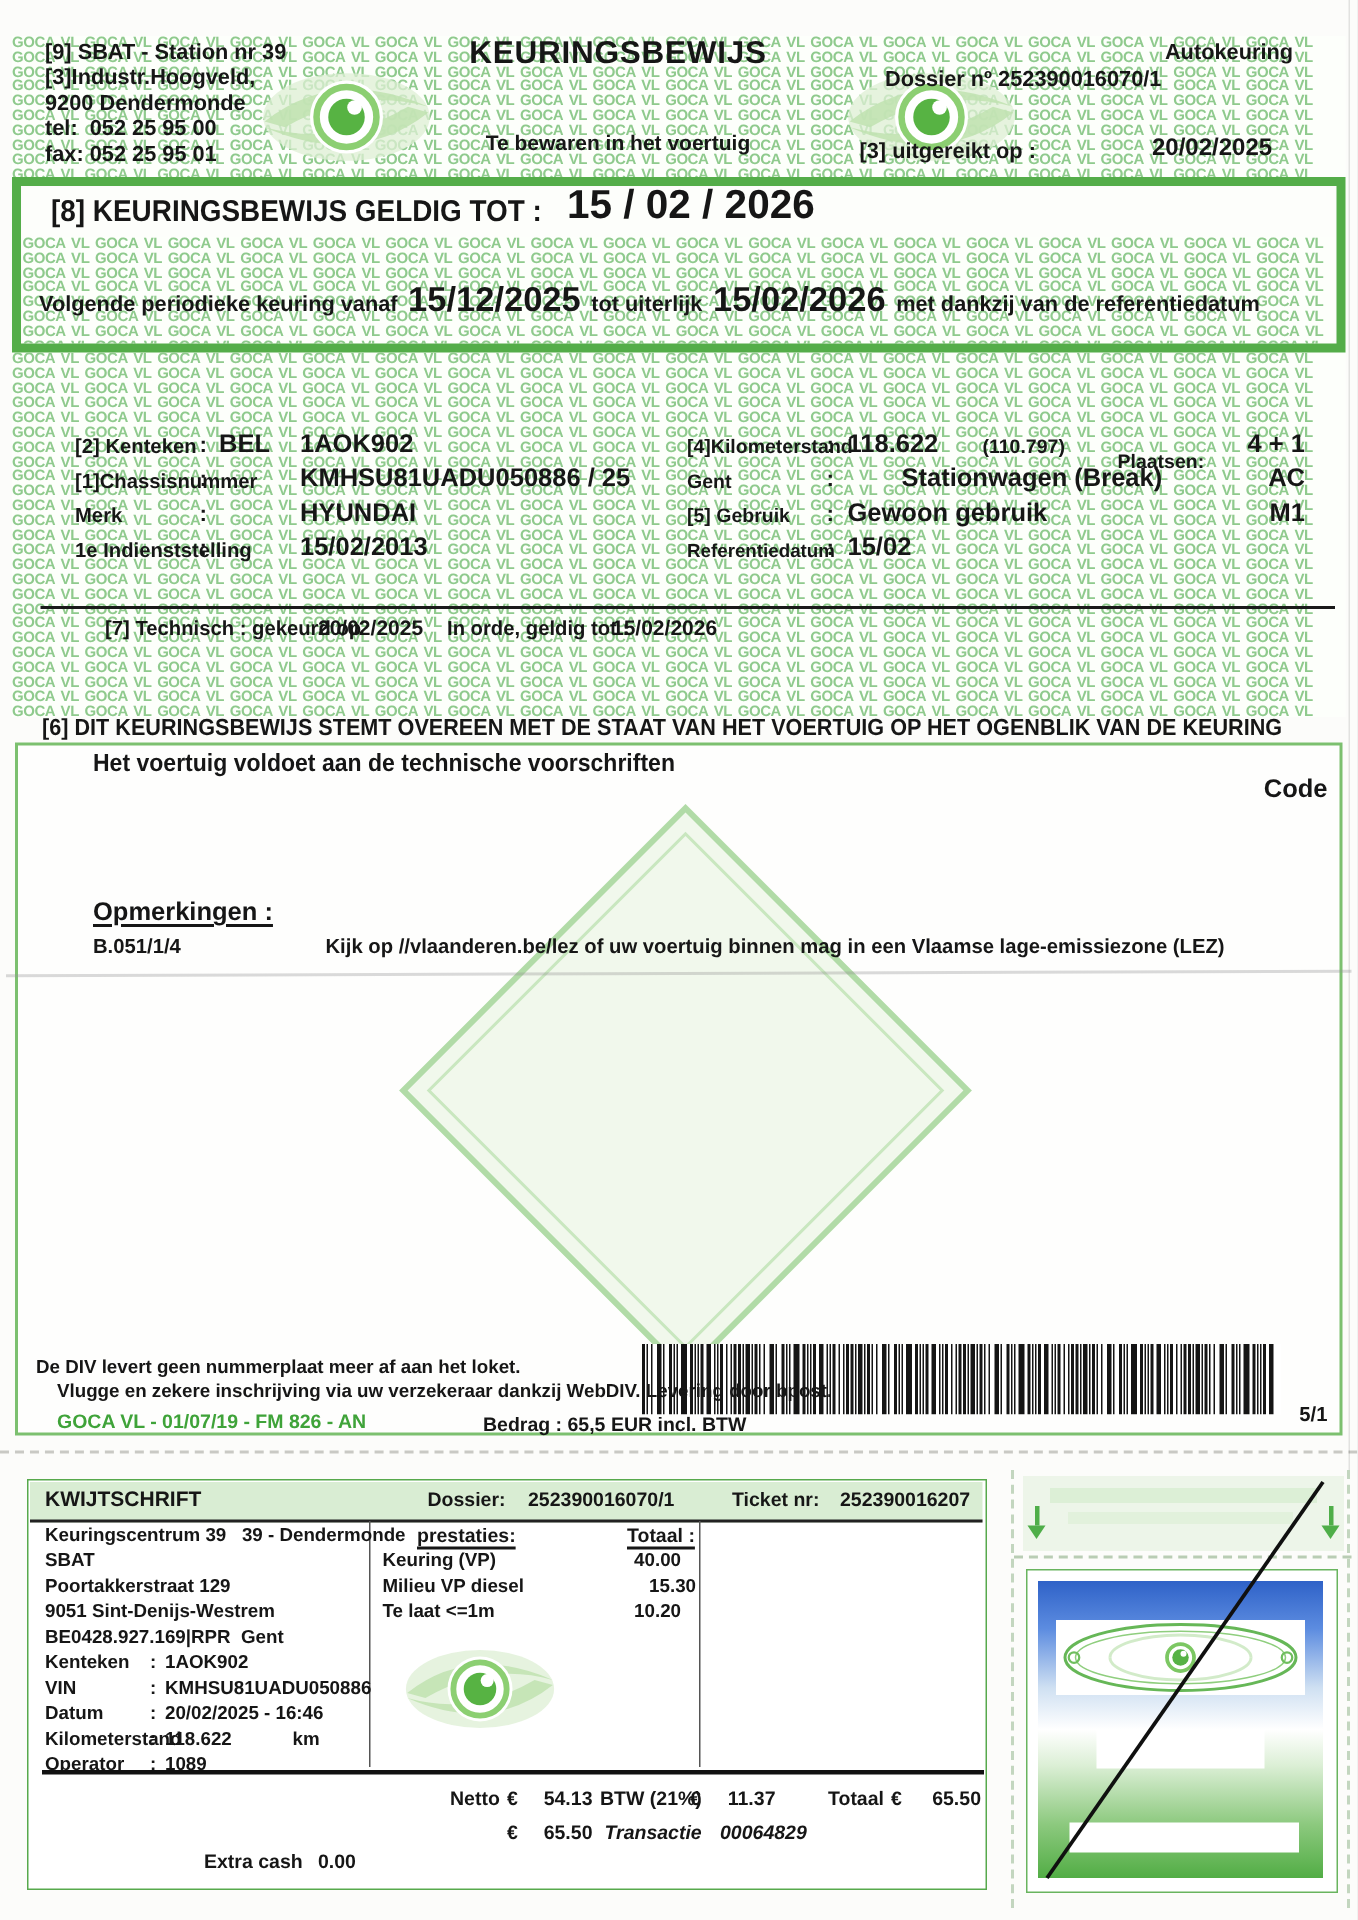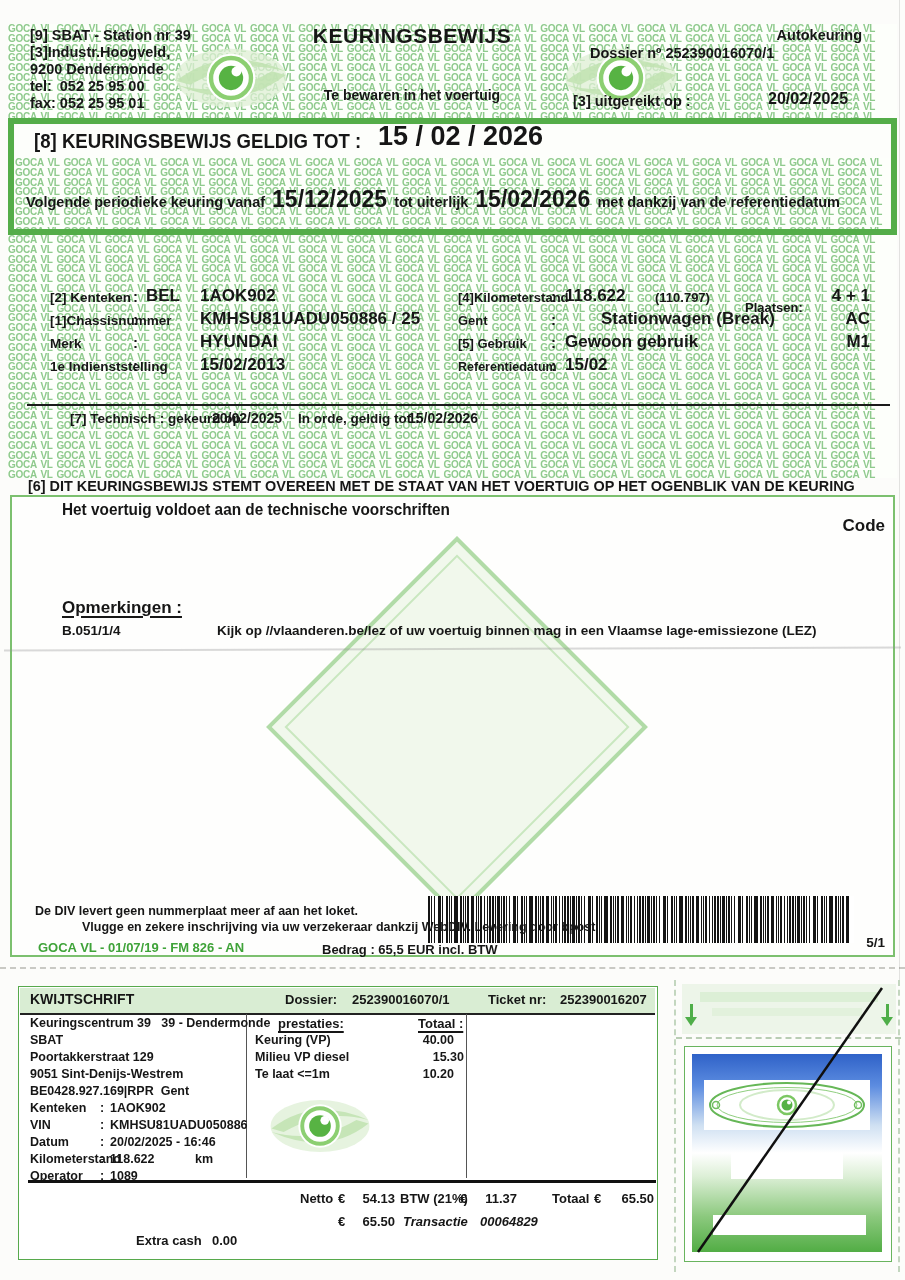--- a/index.html
+++ b/index.html
@@ -132,22 +132,22 @@
 
   <div class="t cond" style="left:62px;top:500px;font:700 16.5px/19px 'Liberation Sans',sans-serif;">Het voertuig voldoet aan de technische voorschriften</div>
   <div class="t" style="left:800px;top:516px;width:85px;text-align:right;font:700 17px/19px 'Liberation Sans',sans-serif;">Code</div>
 
   <div class="t u" style="left:62px;top:598px;font:700 17px/20px 'Liberation Sans',sans-serif;">Opmerkingen :</div>
   <div class="t" style="left:62px;top:623px;font:600 13.5px/16px 'Liberation Sans',sans-serif;">B.051/1/4</div>
   <div class="t" style="left:217px;top:623px;font:600 13.5px/16px 'Liberation Sans',sans-serif;">Kijk op //vlaanderen.be/lez of uw voertuig binnen mag in een Vlaamse lage-emissiezone (LEZ)</div>
 
   <div style="position:absolute;left:4px;top:648px;width:897px;height:2px;background:rgba(150,150,150,.35);transform:rotate(-.2deg);z-index:2;"></div>
 
-  <div class="t" style="left:35px;top:904px;font:700 12.5px/15px 'Liberation Sans',sans-serif;">De DIV levert geen nummerplaat meer af aan het loket.</div>
-  <div class="t" style="left:38px;top:920px;font:700 12.5px/15px 'Liberation Sans',sans-serif;margin-left:44px;">Vlugge en zekere inschrijving via uw verzekeraar dankzij WebDIV. Levering door bpost.</div>
+  <div class="t" style="left:24px;top:904px;font:700 12.5px/15px 'Liberation Sans',sans-serif;">De DIV levert geen nummerplaat meer af aan het loket.</div>
+  <div class="t" style="left:38px;top:920px;font:700 12.5px/15px 'Liberation Sans',sans-serif;">Vlugge en zekere inschrijving via uw verzekeraar dankzij WebDIV. Levering door bpost.</div>
 
   <div class="barcode"><i style="width:2px;margin-right:1px"></i><i style="width:1px;margin-right:2px"></i><i style="width:1px;margin-right:3px"></i><i style="width:3px;margin-right:1px"></i><i style="width:1px;margin-right:3px"></i><i style="width:2px;margin-right:1px"></i><i style="width:1px;margin-right:1px"></i><i style="width:1px;margin-right:2px"></i><i style="width:4px;margin-right:2px"></i><i style="width:2px;margin-right:1px"></i><i style="width:1px;margin-right:1px"></i><i style="width:1px;margin-right:1px"></i><i style="width:2px;margin-right:2px"></i><i style="width:3px;margin-right:2px"></i><i style="width:1px;margin-right:1px"></i><i style="width:1px;margin-right:1px"></i><i style="width:2px;margin-right:2px"></i><i style="width:1px;margin-right:2px"></i><i style="width:1px;margin-right:1px"></i><i style="width:2px;margin-right:1px"></i><i style="width:2px;margin-right:1px"></i><i style="width:1px;margin-right:1px"></i><i style="width:3px;margin-right:1px"></i><i style="width:1px;margin-right:1px"></i><i style="width:2px;margin-right:1px"></i><i style="width:1px;margin-right:2px"></i><i style="width:1px;margin-right:3px"></i><i style="width:3px;margin-right:1px"></i><i style="width:1px;margin-right:3px"></i><i style="width:2px;margin-right:1px"></i><i style="width:1px;margin-right:1px"></i><i style="width:1px;margin-right:2px"></i><i style="width:4px;margin-right:2px"></i><i style="width:2px;margin-right:1px"></i><i style="width:1px;margin-right:1px"></i><i style="width:1px;margin-right:1px"></i><i style="width:2px;margin-right:2px"></i><i style="width:3px;margin-right:2px"></i><i style="width:1px;margin-right:1px"></i><i style="width:1px;margin-right:1px"></i><i style="width:2px;margin-right:2px"></i><i style="width:1px;margin-right:2px"></i><i style="width:1px;margin-right:1px"></i><i style="width:2px;margin-right:1px"></i><i style="width:2px;margin-right:1px"></i><i style="width:1px;margin-right:1px"></i><i style="width:3px;margin-right:1px"></i><i style="width:1px;margin-right:1px"></i><i style="width:2px;margin-right:1px"></i><i style="width:1px;margin-right:2px"></i><i style="width:1px;margin-right:3px"></i><i style="width:3px;margin-right:1px"></i><i style="width:1px;margin-right:3px"></i><i style="width:2px;margin-right:1px"></i><i style="width:1px;margin-right:1px"></i><i style="width:1px;margin-right:2px"></i><i style="width:4px;margin-right:2px"></i><i style="width:2px;margin-right:1px"></i><i style="width:1px;margin-right:1px"></i><i style="width:1px;margin-right:1px"></i><i style="width:2px;margin-right:2px"></i><i style="width:3px;margin-right:2px"></i><i style="width:1px;margin-right:1px"></i><i style="width:1px;margin-right:1px"></i><i style="width:2px;margin-right:2px"></i><i style="width:1px;margin-right:2px"></i><i style="width:1px;margin-right:1px"></i><i style="width:2px;margin-right:1px"></i><i style="width:2px;margin-right:1px"></i><i style="width:1px;margin-right:1px"></i><i style="width:3px;margin-right:1px"></i><i style="width:1px;margin-right:1px"></i><i style="width:2px;margin-right:1px"></i><i style="width:1px;margin-right:2px"></i><i style="width:1px;margin-right:3px"></i><i style="width:3px;margin-right:1px"></i><i style="width:1px;margin-right:3px"></i><i style="width:2px;margin-right:1px"></i><i style="width:1px;margin-right:1px"></i><i style="width:1px;margin-right:2px"></i><i style="width:4px;margin-right:2px"></i><i style="width:2px;margin-right:1px"></i><i style="width:1px;margin-right:1px"></i><i style="width:1px;margin-right:1px"></i><i style="width:2px;margin-right:2px"></i><i style="width:3px;margin-right:2px"></i><i style="width:1px;margin-right:1px"></i><i style="width:1px;margin-right:1px"></i><i style="width:2px;margin-right:2px"></i><i style="width:1px;margin-right:2px"></i><i style="width:1px;margin-right:1px"></i><i style="width:2px;margin-right:1px"></i><i style="width:2px;margin-right:1px"></i><i style="width:1px;margin-right:1px"></i><i style="width:3px;margin-right:1px"></i><i style="width:1px;margin-right:1px"></i><i style="width:2px;margin-right:1px"></i><i style="width:1px;margin-right:2px"></i><i style="width:1px;margin-right:3px"></i><i style="width:3px;margin-right:1px"></i><i style="width:1px;margin-right:3px"></i><i style="width:2px;margin-right:1px"></i><i style="width:1px;margin-right:1px"></i><i style="width:1px;margin-right:2px"></i><i style="width:4px;margin-right:2px"></i><i style="width:2px;margin-right:1px"></i><i style="width:1px;margin-right:1px"></i><i style="width:1px;margin-right:1px"></i><i style="width:2px;margin-right:2px"></i><i style="width:3px;margin-right:2px"></i><i style="width:1px;margin-right:1px"></i><i style="width:1px;margin-right:1px"></i><i style="width:2px;margin-right:2px"></i><i style="width:1px;margin-right:2px"></i><i style="width:1px;margin-right:1px"></i><i style="width:2px;margin-right:1px"></i><i style="width:2px;margin-right:1px"></i><i style="width:1px;margin-right:1px"></i><i style="width:3px;margin-right:1px"></i><i style="width:1px;margin-right:1px"></i><i style="width:2px;margin-right:1px"></i><i style="width:1px;margin-right:2px"></i><i style="width:1px;margin-right:3px"></i><i style="width:3px;margin-right:1px"></i><i style="width:1px;margin-right:3px"></i><i style="width:2px;margin-right:1px"></i><i style="width:1px;margin-right:1px"></i><i style="width:1px;margin-right:2px"></i><i style="width:4px;margin-right:2px"></i><i style="width:2px;margin-right:1px"></i><i style="width:1px;margin-right:1px"></i><i style="width:1px;margin-right:1px"></i><i style="width:2px;margin-right:2px"></i><i style="width:3px;margin-right:2px"></i></div>
 
   <div class="t" style="left:38px;top:940px;color:#3fa339;font:700 13px/15px 'Liberation Sans',sans-serif;">GOCA VL - 01/07/19 - FM 826 - AN</div>
   <div class="t" style="left:322px;top:942px;font:700 13px/15px 'Liberation Sans',sans-serif;">Bedrag : 65,5 EUR incl. BTW</div>
   <div class="t" style="left:840px;top:935px;width:45px;text-align:right;font:600 13.5px/15px 'Liberation Sans',sans-serif;">5/1</div>
 
   <div style="position:absolute;left:0;top:967px;width:905px;border-top:2px dashed #c9c9c4;z-index:1;"></div>
 
   <div style="position:absolute;left:18px;top:986px;width:638px;height:272px;border:1.5px solid #57a94c;background:#fff;z-index:1;"></div>

